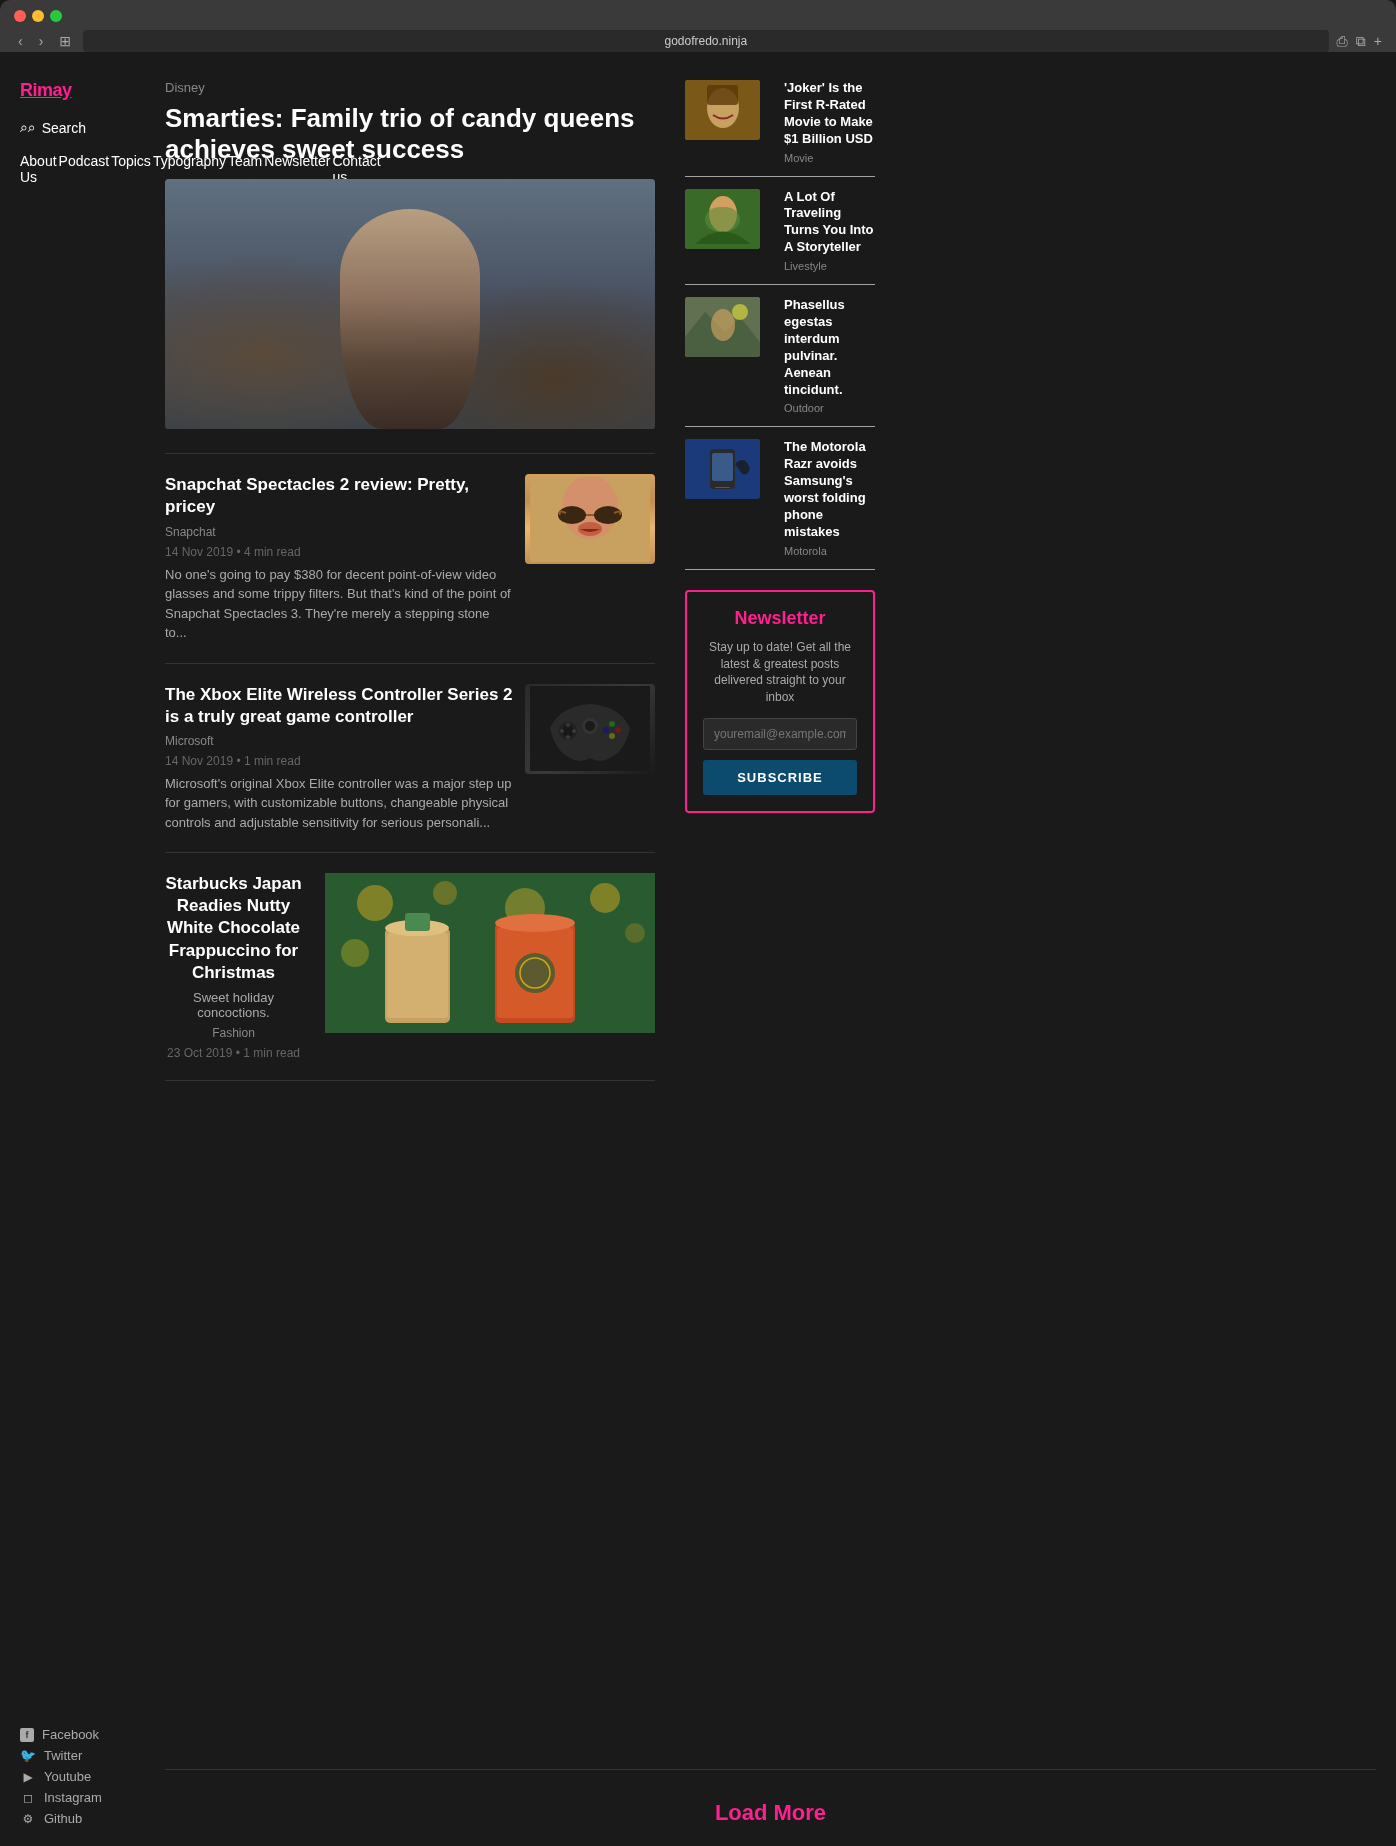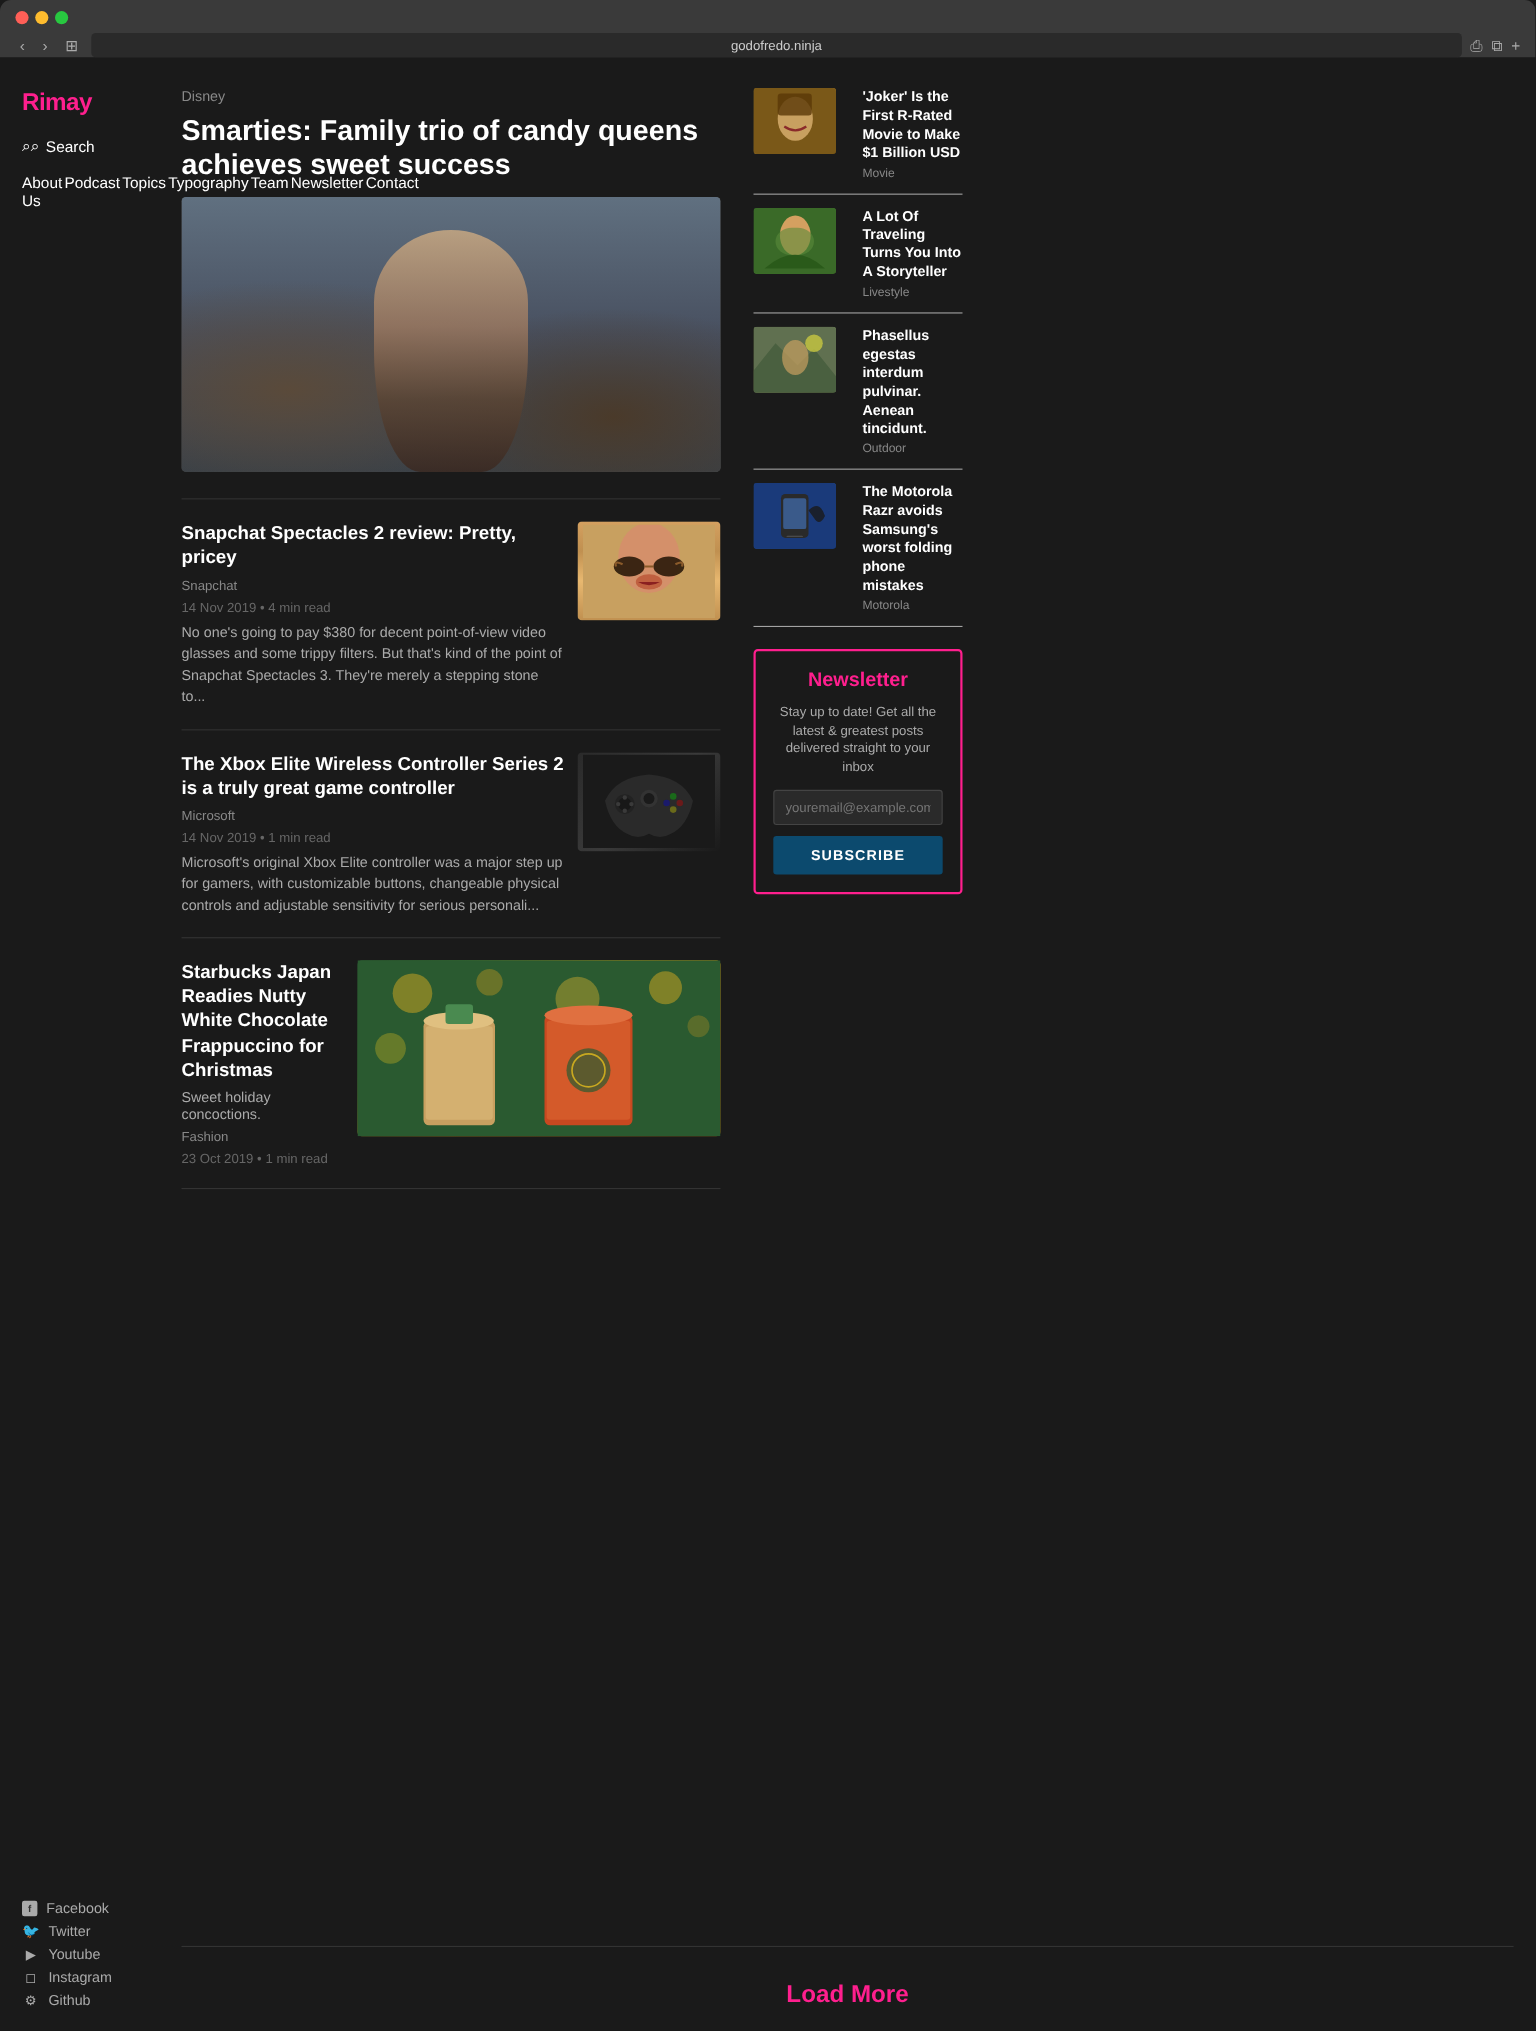--- a/index.html
+++ b/index.html
@@ -45,25 +45,26 @@
 
     
     .sidebar {
       width: 155px;
       min-width: 155px;
       padding: 20px 0 20px 20px;
       display: flex;
       flex-direction: column;
     }
     .logo {
-      font-size: 22px;
+      font-size: 18px;
       font-weight: 800;
       color: #ff1f8e;
       margin-bottom: 18px;
       letter-spacing: -0.5px;
+      text-decoration: underline;
     }
     .sidebar-search {
       display: flex; align-items: center; gap: 6px;
       color: #fff; font-size: 14px; margin-bottom: 14px;
       cursor: pointer;
     }
     .sidebar-nav { display: flex; flex-direction: row; gap: 2px; margin-bottom: 30px; }
     .sidebar-nav a {
       color: #fff; text-decoration: none; font-size: 14px; padding: 3px 0;
       cursor: pointer;
@@ -254,20 +255,21 @@
     
     .article-starbucks-full {
       padding: 20px 0;
       border-top: 1px solid #333;
       border-bottom: 1px solid #333;
     }
     .starbucks-grid {
       display: grid;
       grid-template-columns: 1fr 330px;
       gap: 23px;
+      text-align: center;
     }
     .starbucks-text .article-title { font-size: 17px; }
     .starbucks-desc { color: #aaa; font-size: 13px; margin: 6px 0; }
     .starbucks-img {
       width: 100%; height: 160px;
       background: linear-gradient(135deg, #2a5a30 0%, #3a7a38 20%, #c8a018 50%, #b89018 70%, #8a6010 100%);
       border-radius: 4px;
     }
 
     

